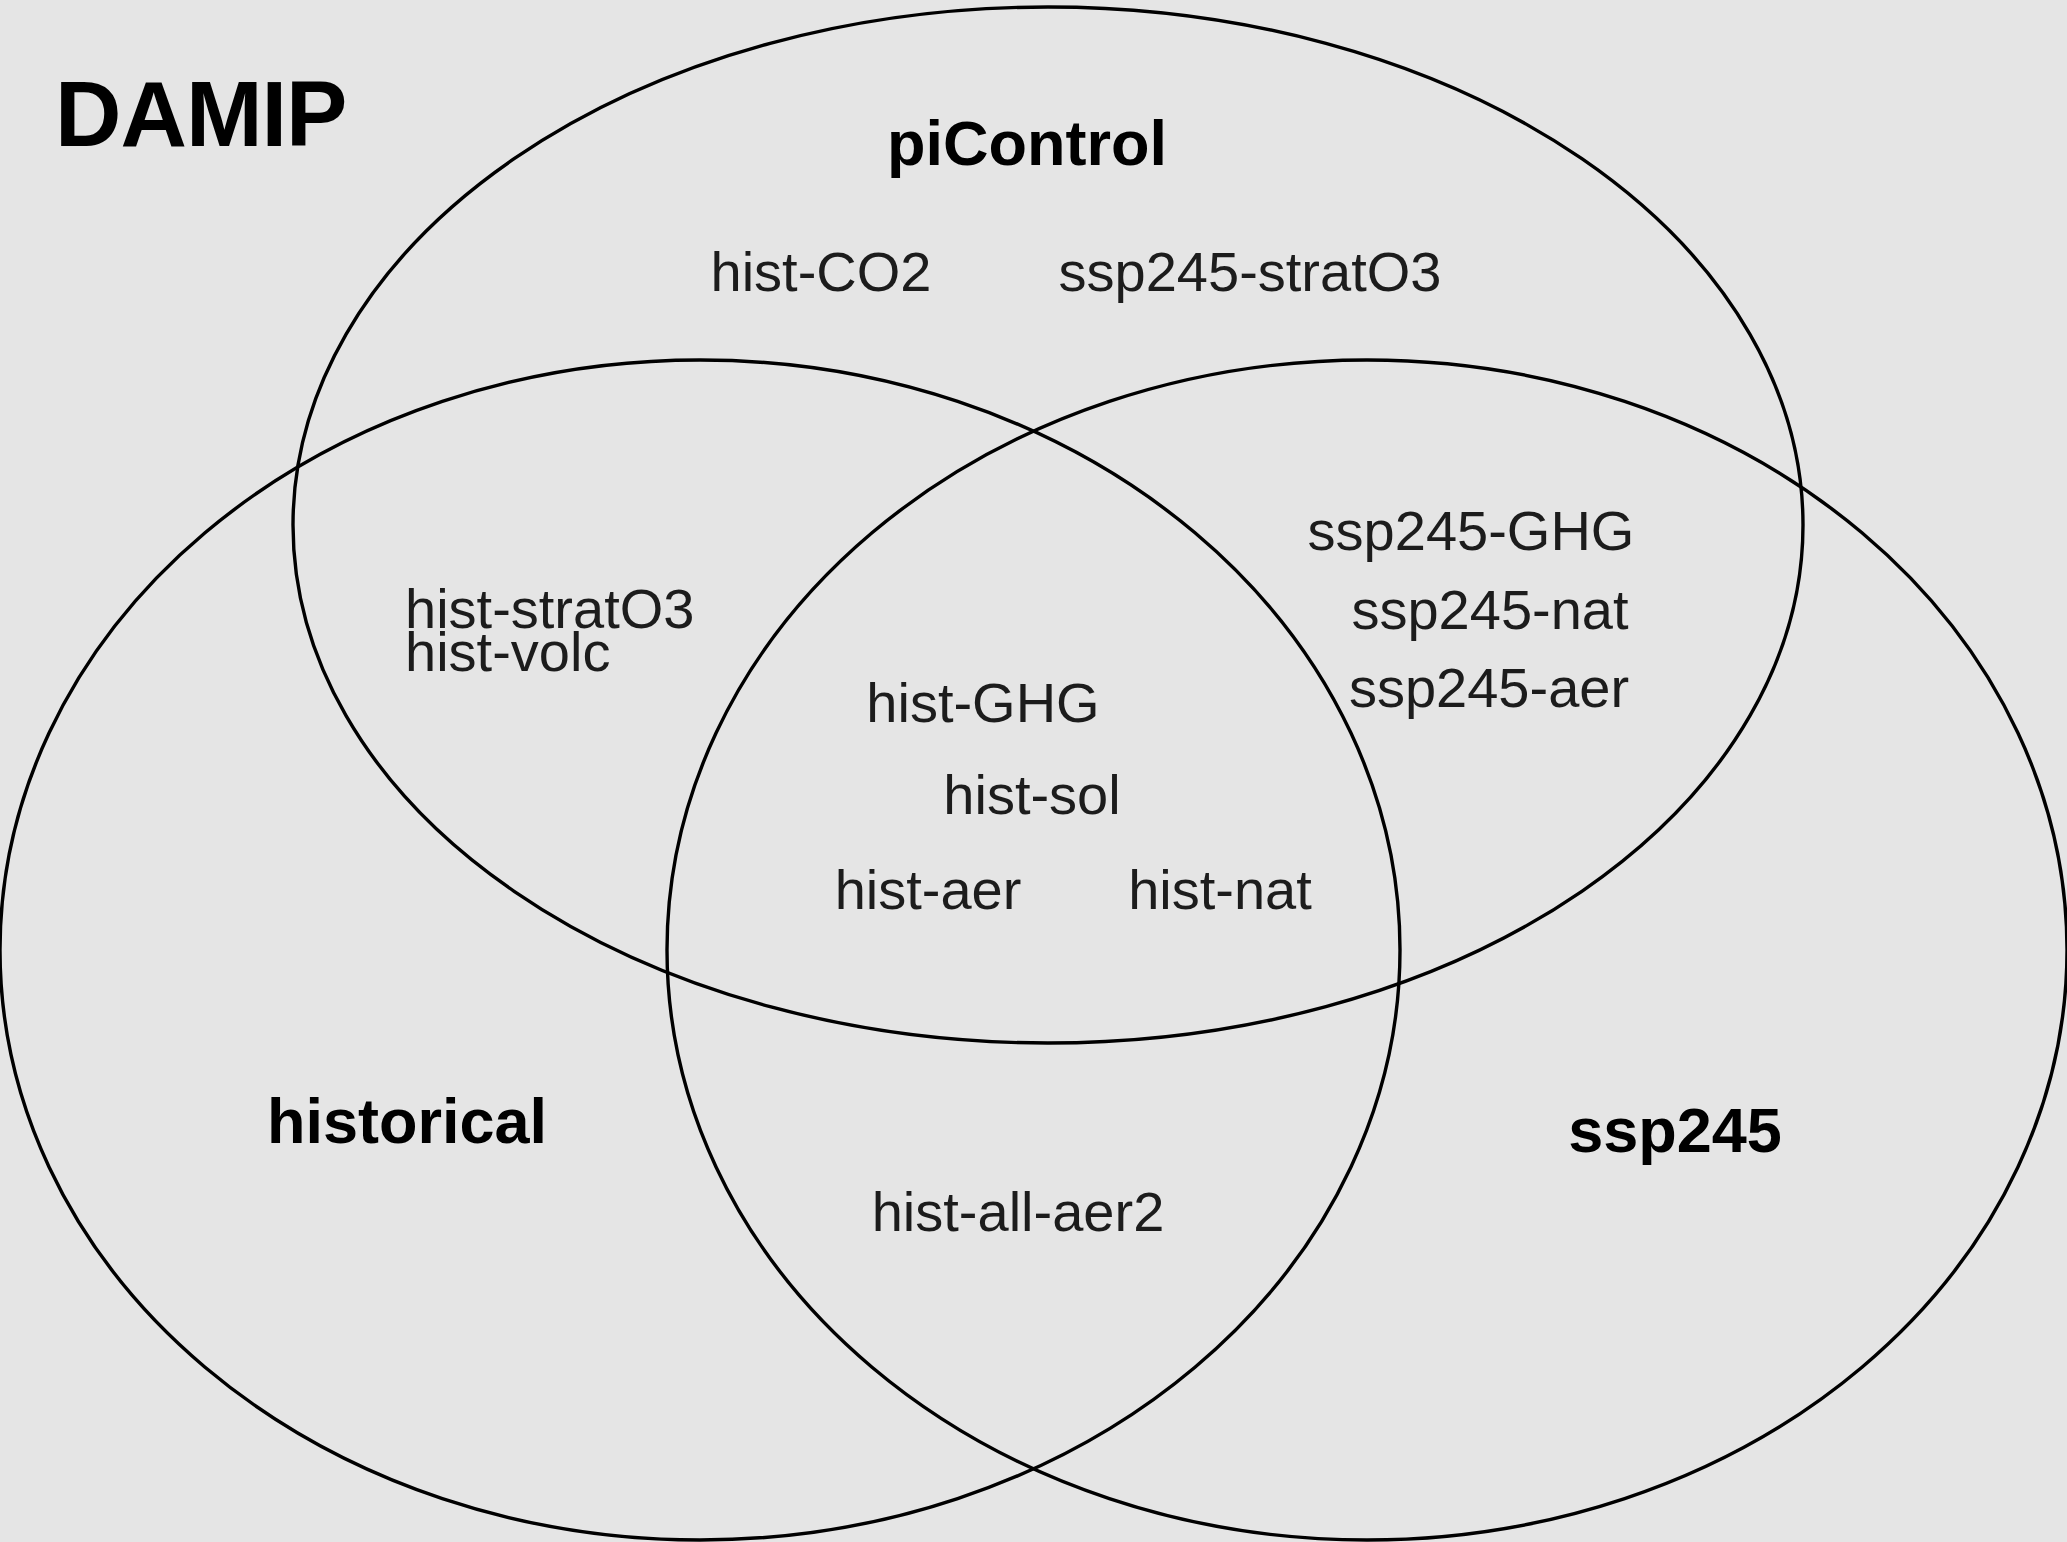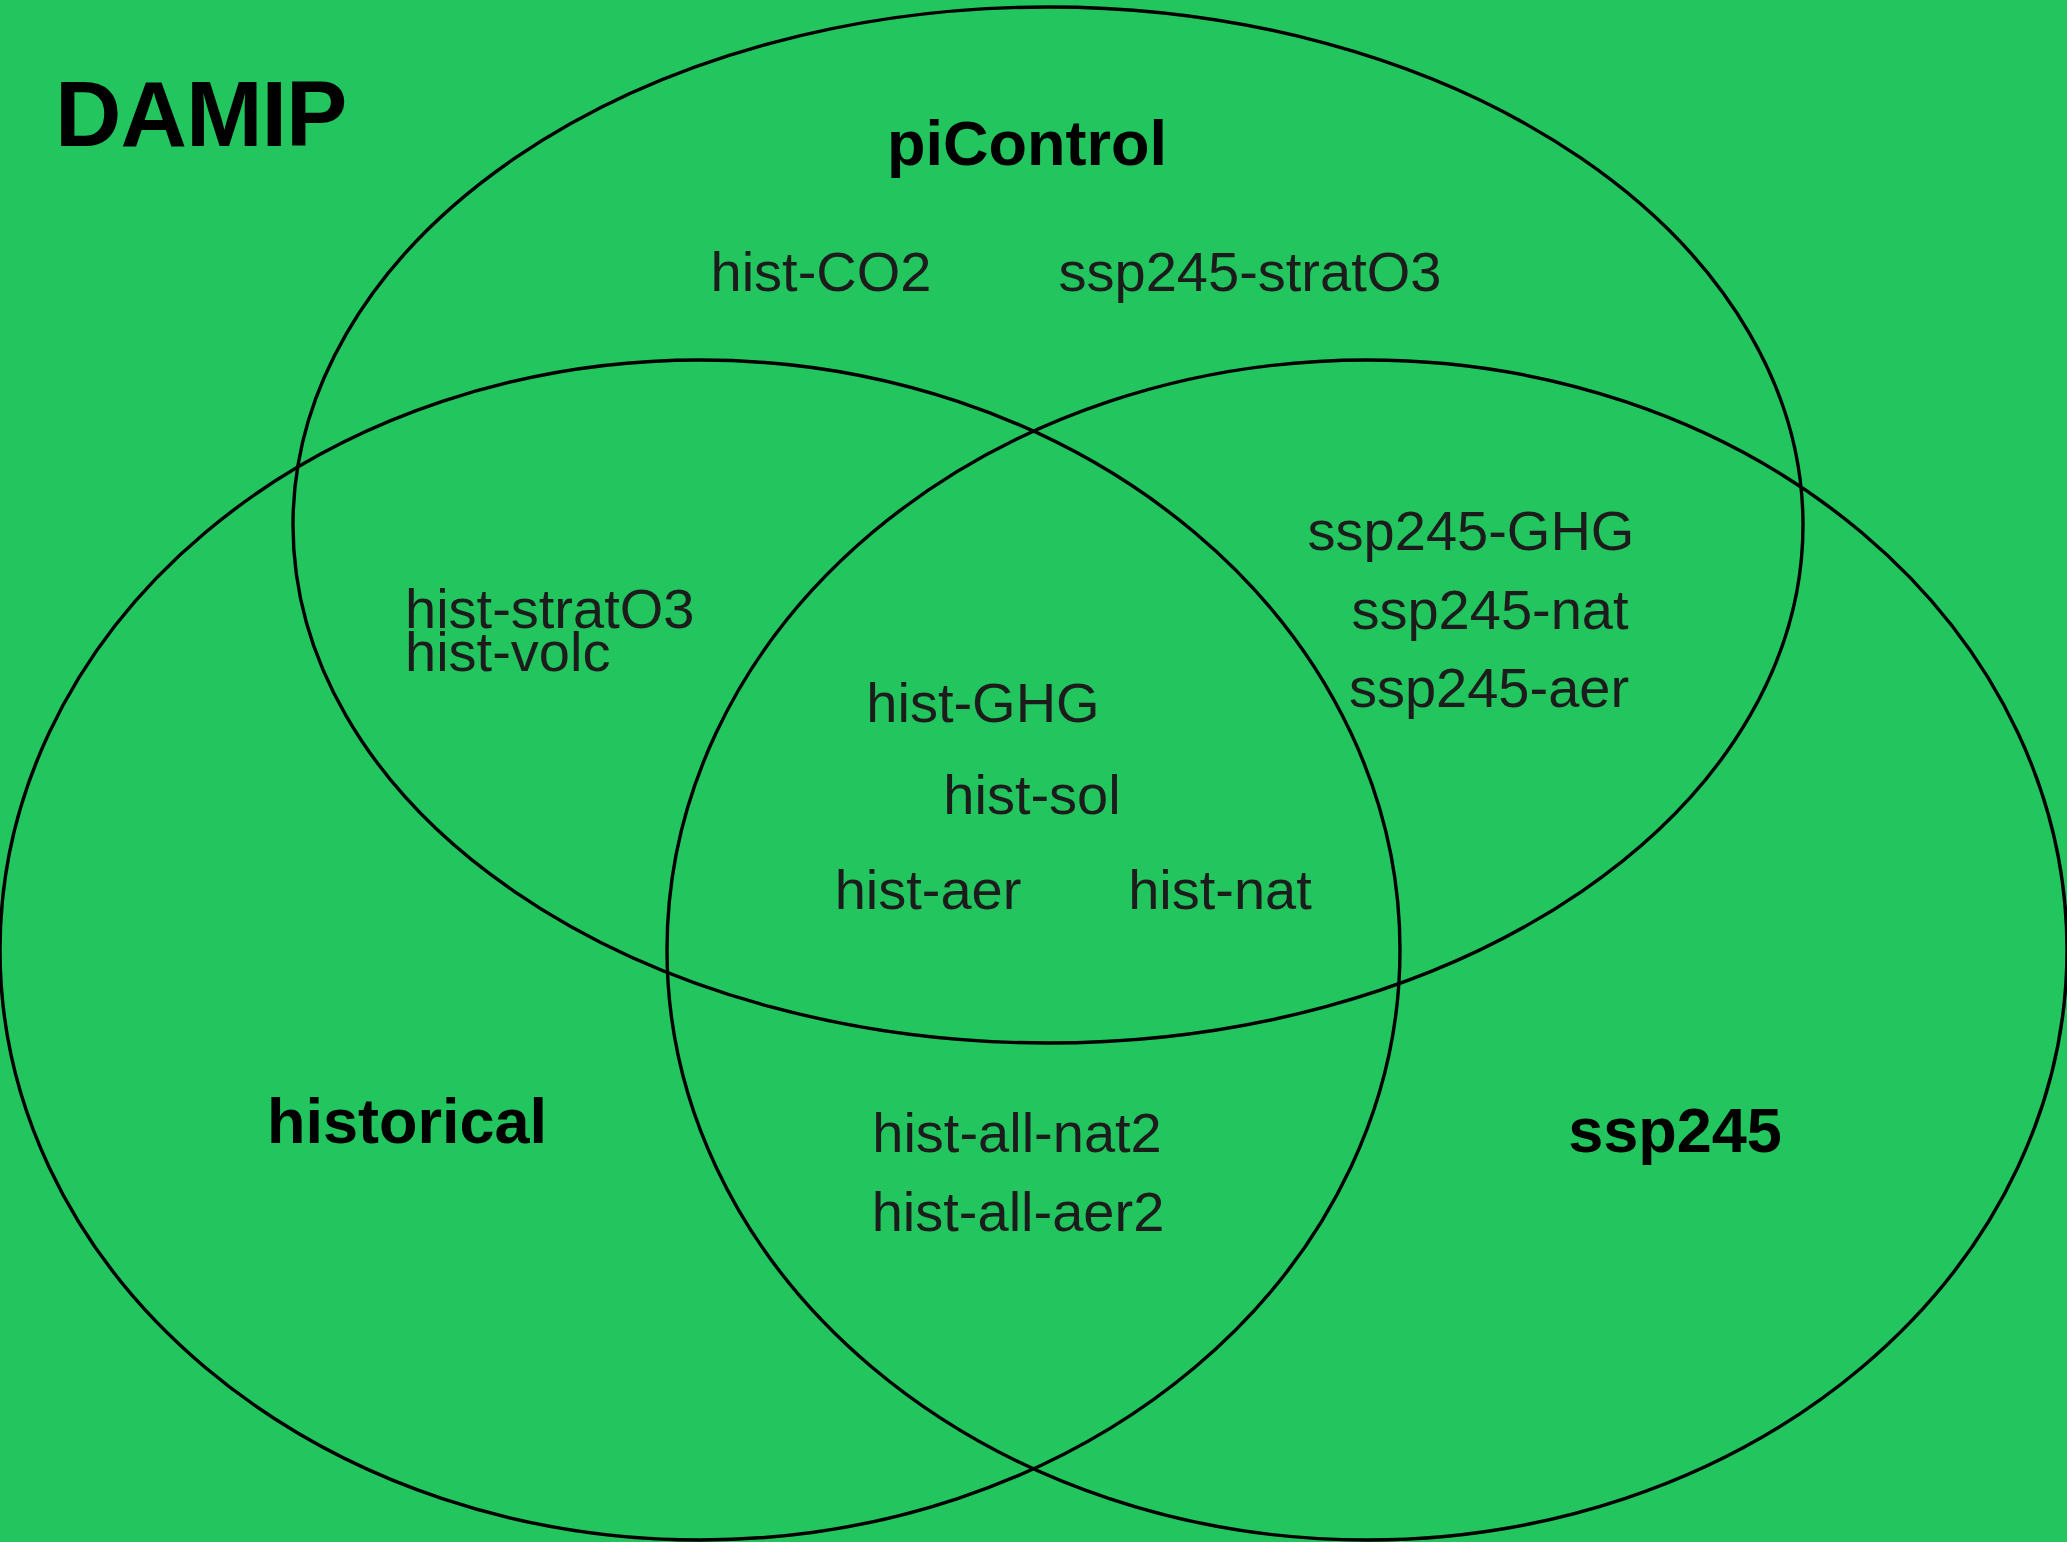--- a/index.html
+++ b/index.html
@@ -4,21 +4,21 @@
 <style>
   html, body {
     margin: 0;
     padding: 0;
     background: #ffffff;
   }
   #stage {
     position: relative;
     width: 2067px;
     height: 1542px;
-    background: #22c55e;
+    background: #e5e5e5;
     overflow: hidden;
     font-family: "Liberation Sans", sans-serif;
   }
   #venn-svg {
     position: absolute;
     left: 0;
     top: 0;
     width: 2067px;
     height: 1542px;
   }
@@ -73,16 +73,15 @@
 
   <div class="lbl" style="left:1471px; top:531px;">ssp245-GHG</div>
   <div class="lbl" style="left:1490px; top:610px;">ssp245-nat</div>
   <div class="lbl" style="left:1489px; top:688px;">ssp245-aer</div>
 
   <div class="lbl" style="left:983px; top:703px;">hist-GHG</div>
   <div class="lbl" style="left:988px; top:795px;margin-left:44px;">hist-sol</div>
   <div class="lbl" style="left:928px; top:890px;">hist-aer</div>
   <div class="lbl" style="left:1220px; top:890px;">hist-nat</div>
 
-  <div class="lbl" style="left:1017px; top:1133px;">hist-all-nat2</div>
   <div class="lbl" style="left:1018px; top:1212px;">hist-all-aer2</div>
 
 </div>
 
 </body></html>

